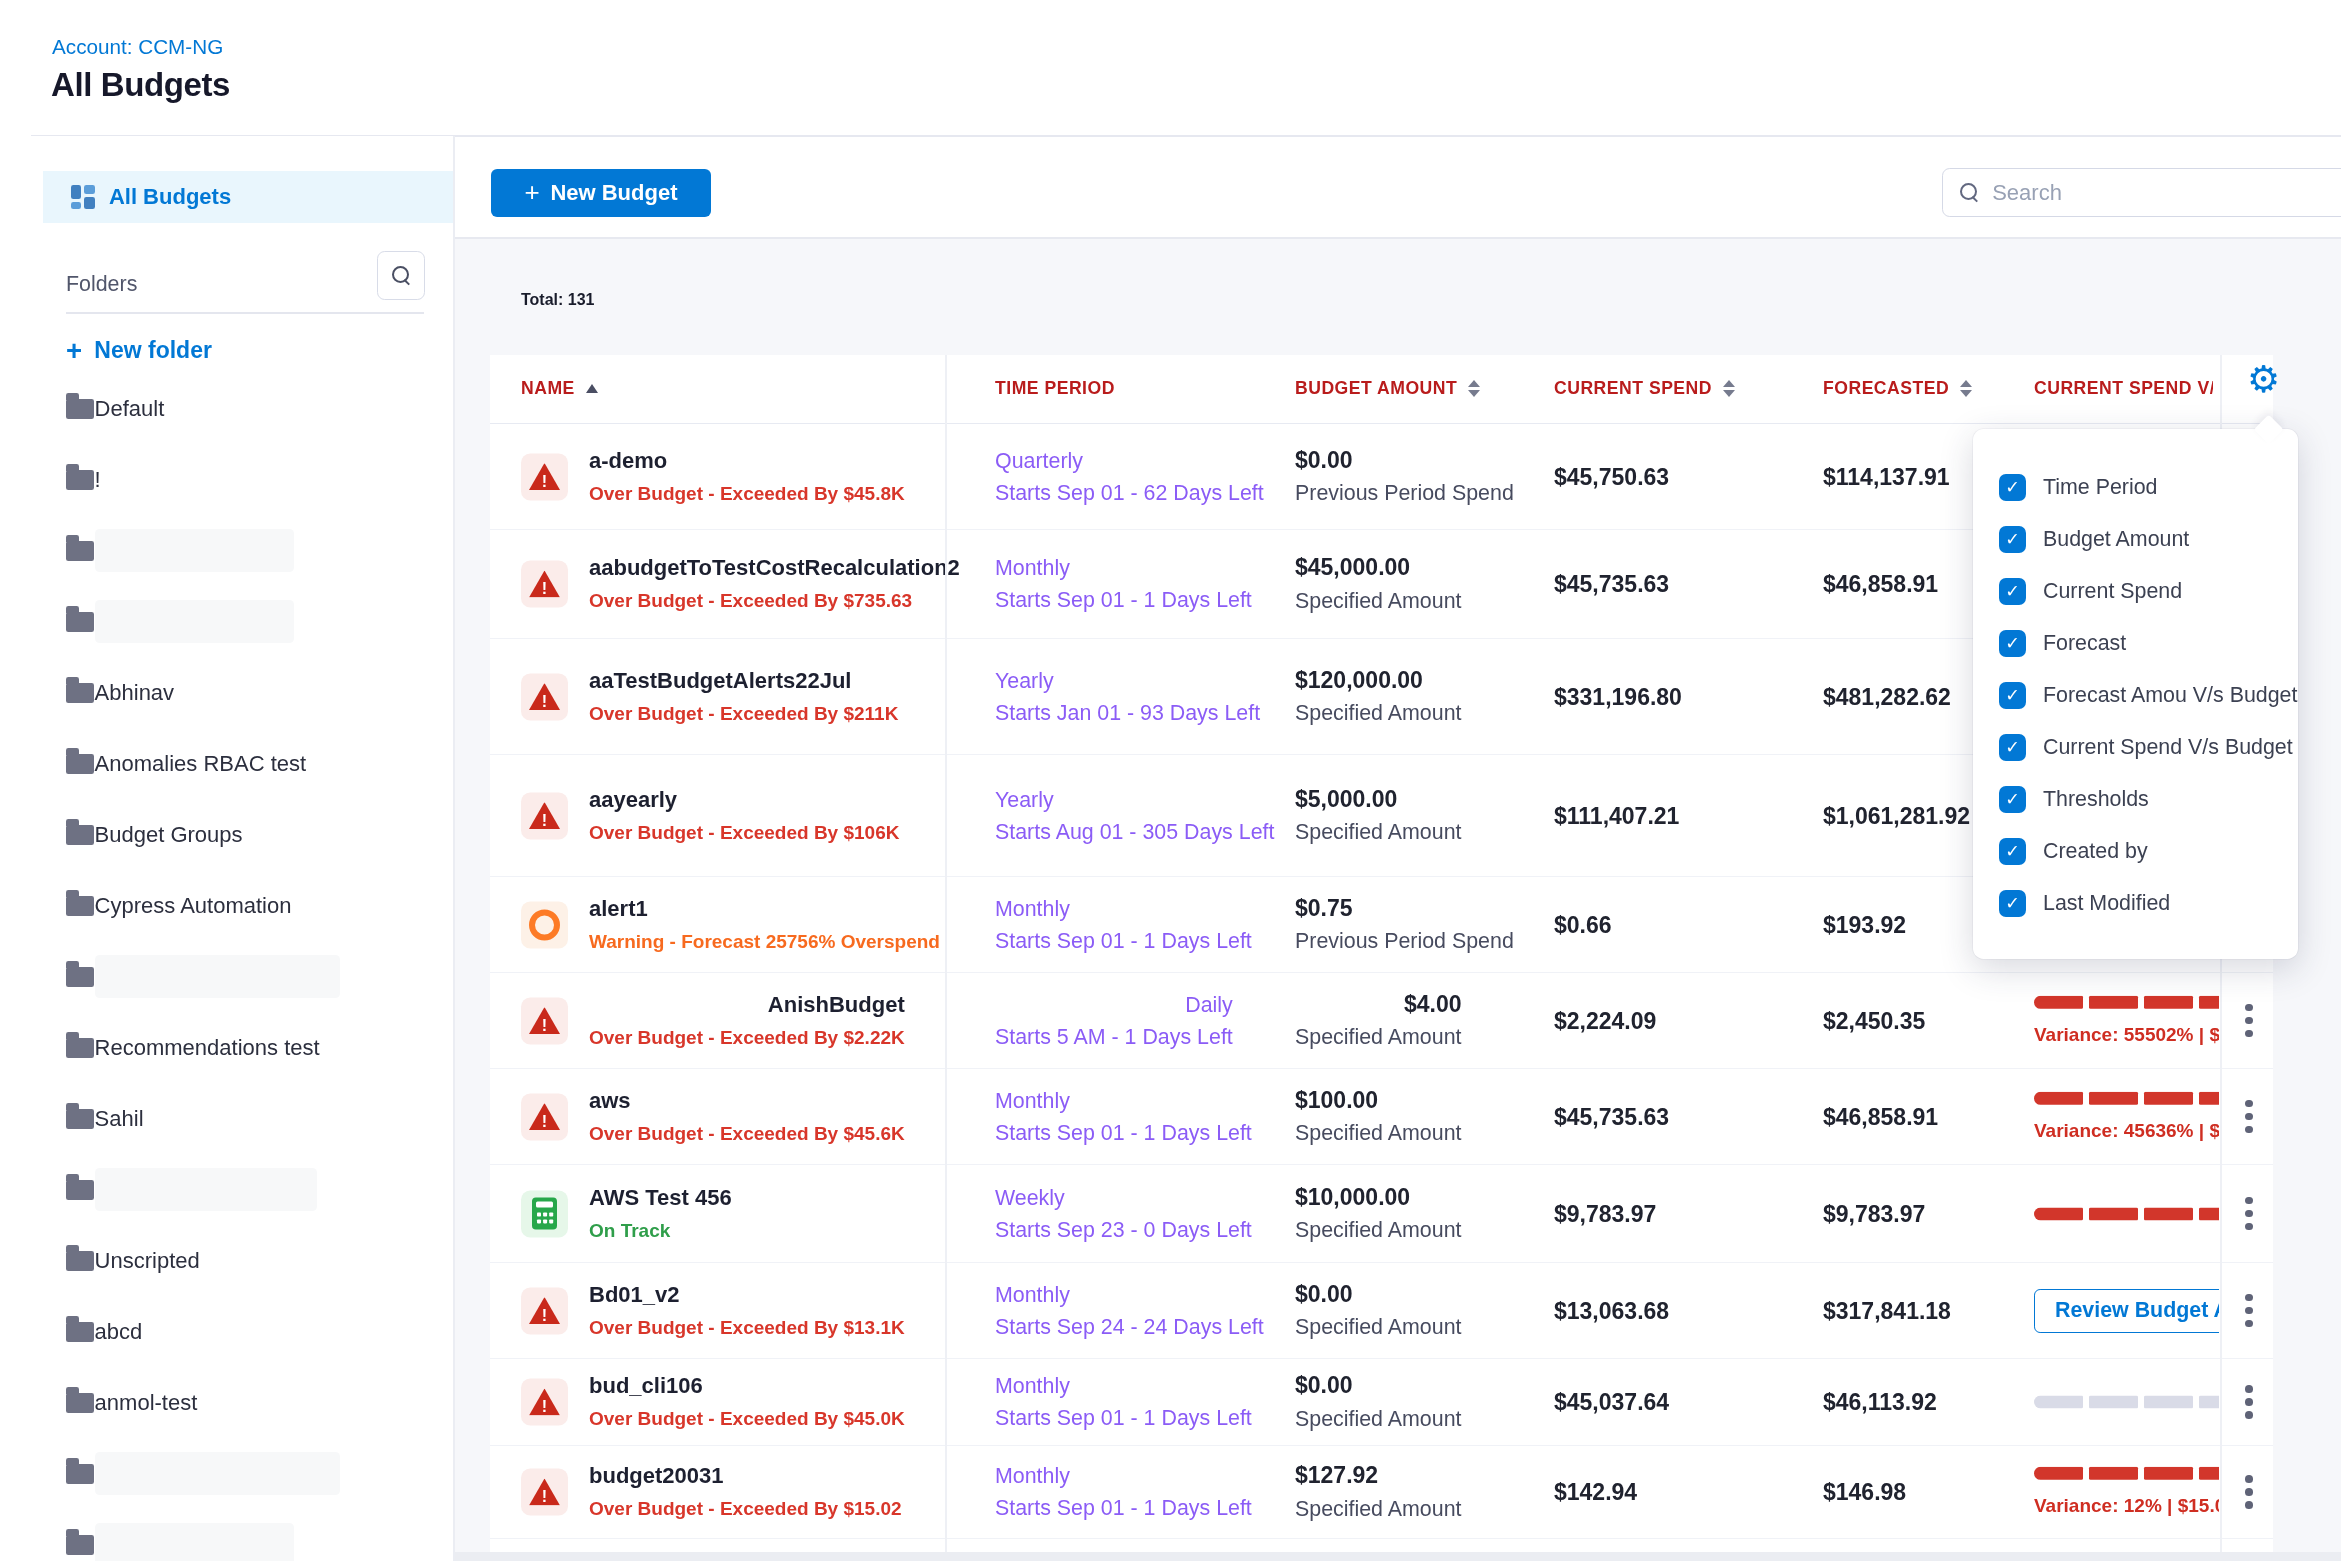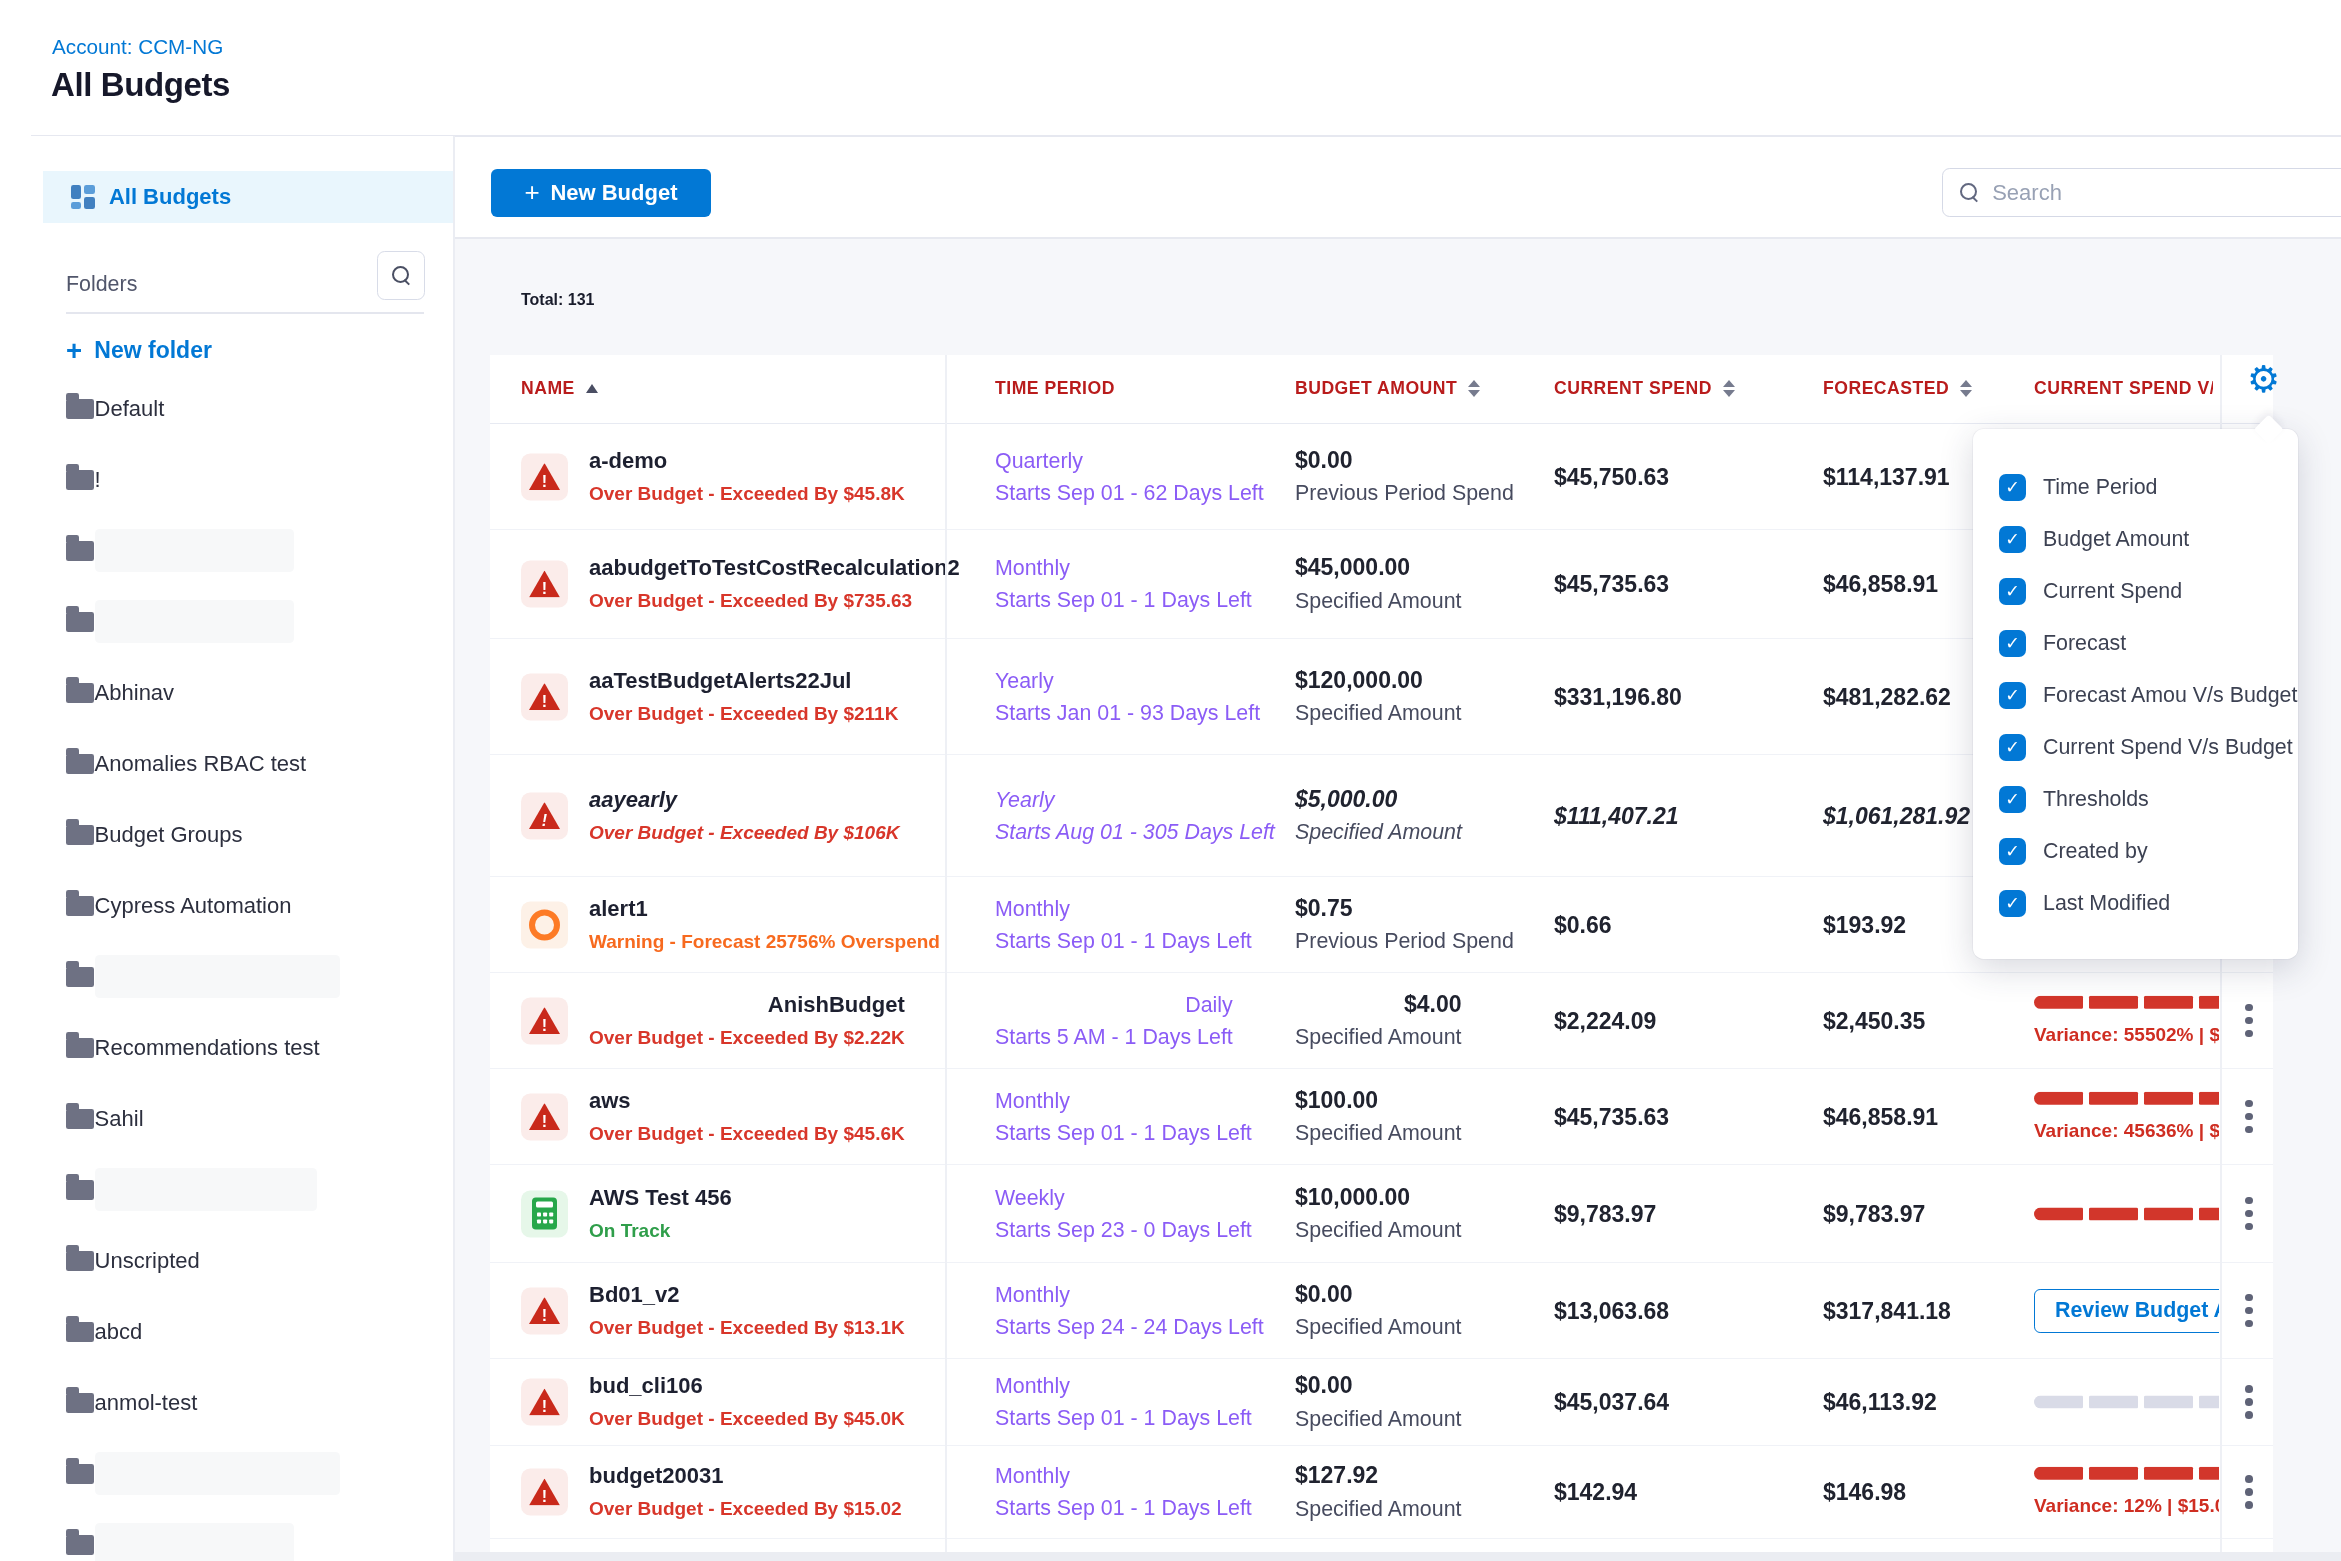--- a/index.html
+++ b/index.html
@@ -358,21 +358,21 @@
     <div class="cell-amount">
       <div class="v">$120,000.00</div>
       <div class="sub">Specified Amount</div>
     </div>
     <div class="cell-spend">$331,196.80</div>
     <div class="cell-forecast">$481,282.62</div>
     <div class="cell-vs"></div>
 
   </div>
 
-  <div class="row" style="height: 122px; font-style: italic;">
+  <div class="row" style="height: 122px;">
     <div class="tile tile-red">
           <span class="icon-alert"></span>
         </div>
     <div class="cell-name">
       <div class="bname">aayearly</div>
       <div class="status over">Over Budget - Exceeded By $106K</div>
     </div>
     <div class="cell-period">
       <div>Yearly</div>
       <div>Starts Aug 01 - 305 Days Left</div>

